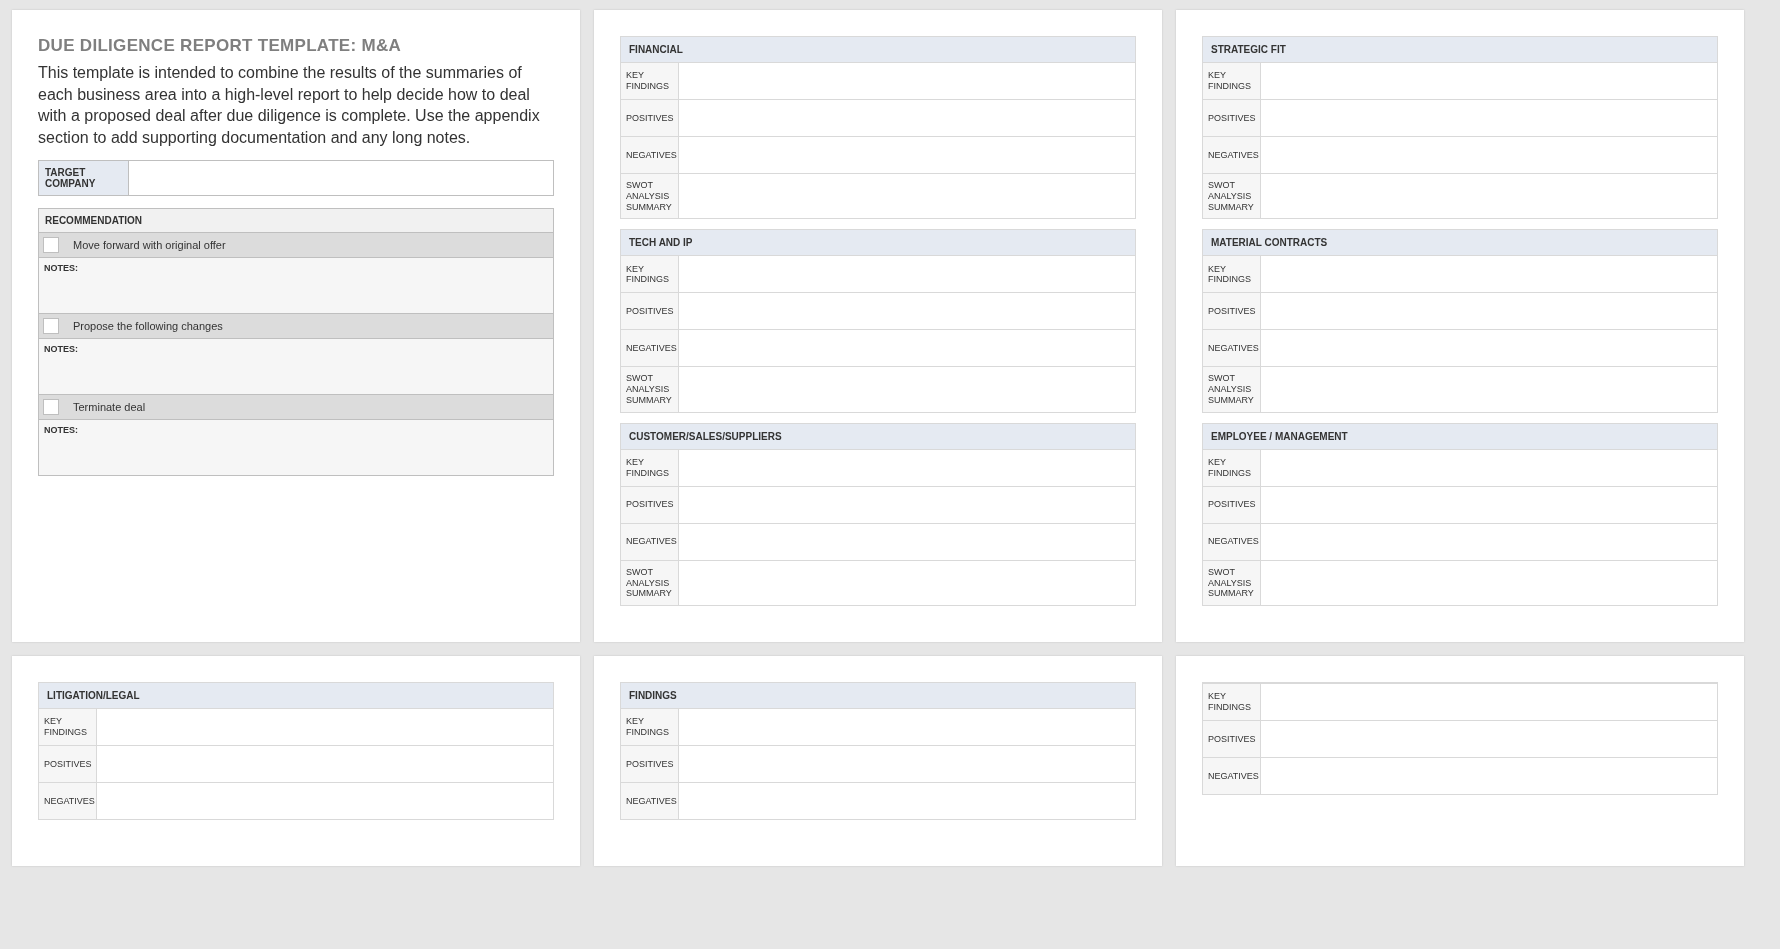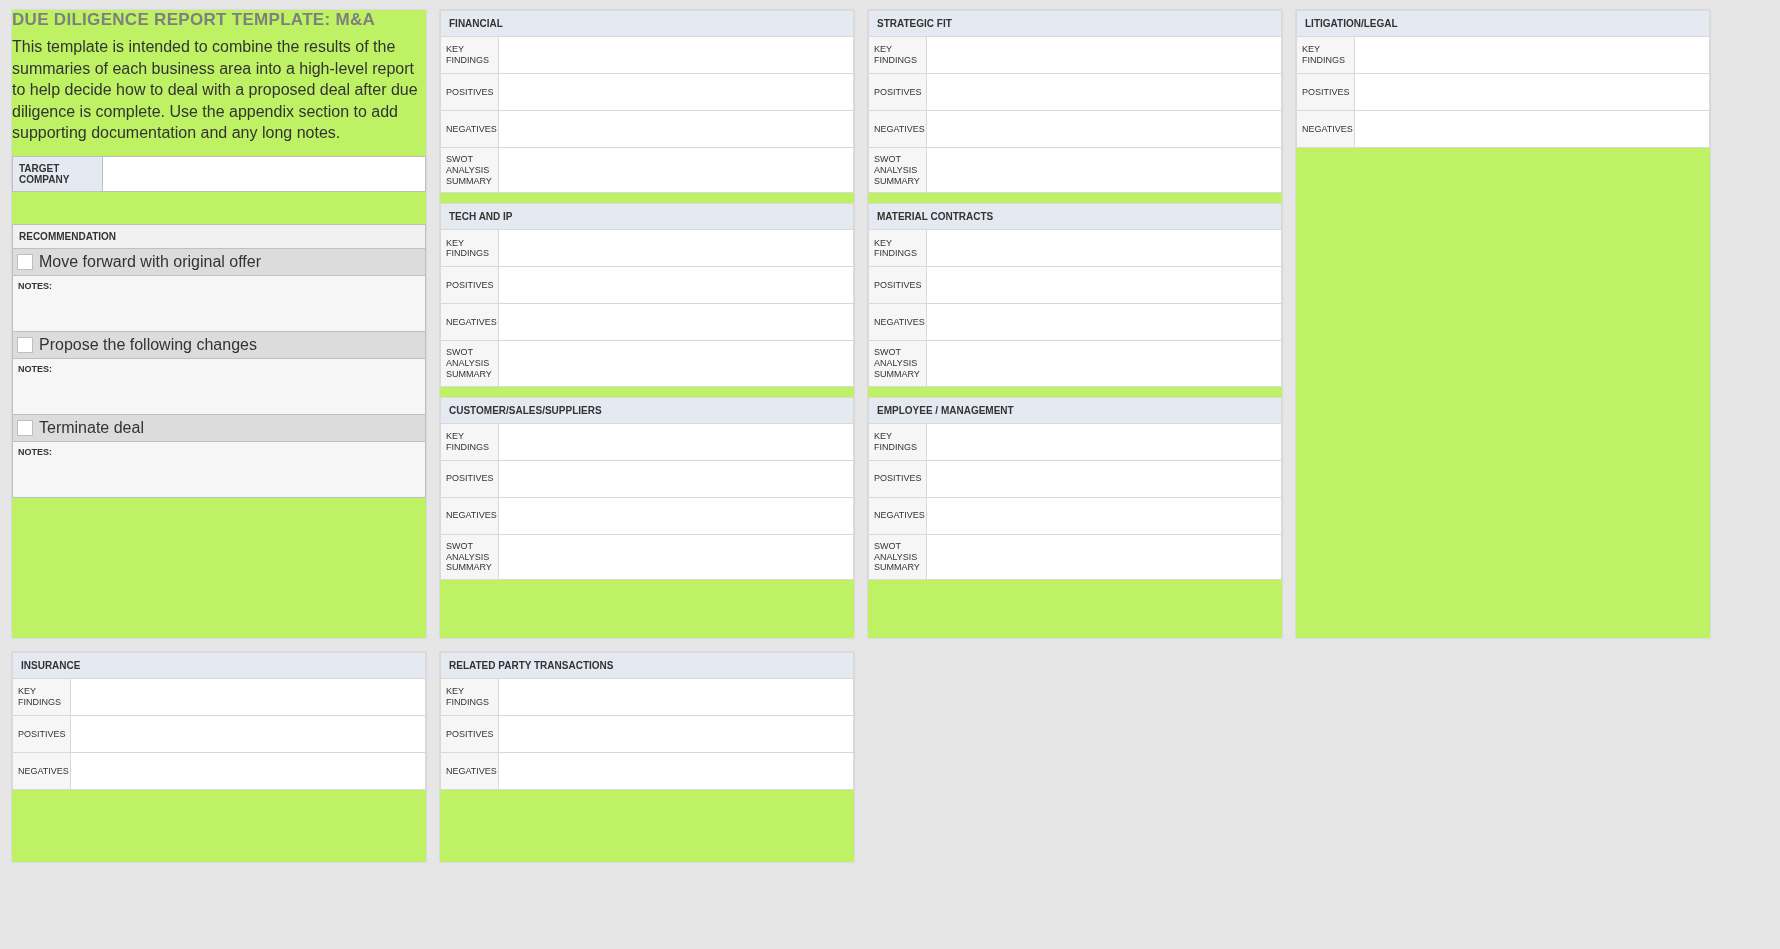--- a/index.html
+++ b/index.html
@@ -7,43 +7,44 @@
     background: #e6e6e6;
     font-family: Arial, Helvetica, sans-serif;
     padding: 10px 12px;
   }
   .pages {
     display: flex;
     flex-wrap: wrap;
     gap: 14px;
   }
   .page {
-    background: #bef264;
-    width: 414px;
+    background: #ffffff;
+    width: 568px;
     min-height: 628px;
+    padding: 26px;
     box-shadow: 0 0 2px rgba(0,0,0,0.15);
   }
   .page.short { min-height: 210px; }
   .title {
     font-size: 17px;
     font-weight: 700;
     color: #7f7f7f;
     letter-spacing: 0.3px;
     margin-bottom: 6px;
   }
   .intro {
     font-size: 16px;
     line-height: 1.35;
     color: #333;
     margin-bottom: 12px;
   }
   .tgt {
     display: flex;
     border: 1px solid #bfbfbf;
-    margin-bottom: 32px;
+    margin-bottom: 12px;
   }
   .tgt .lab {
     background: #e5eaf2;
     font-size: 10px;
     font-weight: 700;
     color: #333;
     padding: 6px 6px;
     width: 90px;
     border-right: 1px solid #bfbfbf;
   }
@@ -71,22 +72,23 @@
     padding: 4px 4px;
   }
   .rec-opt .chk {
     width: 16px;
     height: 16px;
     background: #fff;
     margin-right: 6px;
     border: 1px solid #bfbfbf;
   }
   .rec-opt .txt {
-    font-size: 16px;
-    color: #333;
+    font-size: 11px;
+    color: #333;
+    margin-left: 8px;
   }
   .rec-notes {
     background: #f6f6f6;
     border-bottom: 1px solid #bfbfbf;
     font-size: 9px;
     color: #333;
     padding: 5px 5px 40px 5px;
     font-weight: bold;
   }
   .rec-notes.last { border-bottom: none; }
@@ -294,39 +296,38 @@
         </div>
       <div class="sec-row tall">
           <div class="rl">NEGATIVES</div>
           <div class="rv"></div>
         </div>
     </div>
   </div>
 
   <div class="page short">
     <div class="sec">
-      <div class="sec-head">INSURANCE</div>
+      <div class="sec-head">FINDINGS</div>
       <div class="sec-row tall">
           <div class="rl">KEY FINDINGS</div>
           <div class="rv"></div>
         </div>
       <div class="sec-row tall">
           <div class="rl">POSITIVES</div>
           <div class="rv"></div>
         </div>
       <div class="sec-row tall">
           <div class="rl">NEGATIVES</div>
           <div class="rv"></div>
         </div>
     </div>
   </div>
 
   <div class="page short">
     <div class="sec">
-      <div class="sec-head">RELATED PARTY TRANSACTIONS</div>
       <div class="sec-row tall">
           <div class="rl">KEY FINDINGS</div>
           <div class="rv"></div>
         </div>
       <div class="sec-row tall">
           <div class="rl">POSITIVES</div>
           <div class="rv"></div>
         </div>
       <div class="sec-row tall">
           <div class="rl">NEGATIVES</div>

